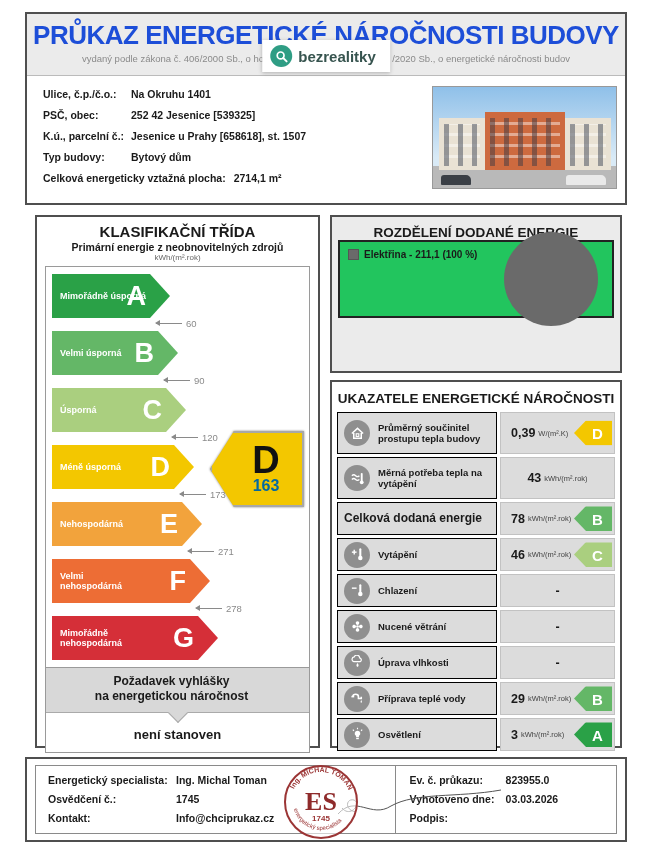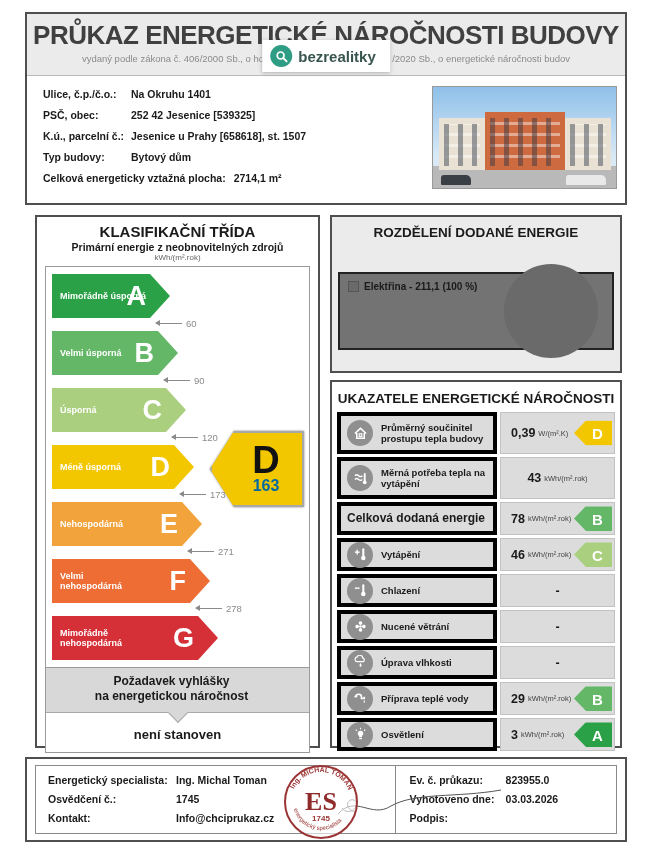--- a/index.html
+++ b/index.html
@@ -2,21 +2,21 @@
 <html><head>
 <meta charset="utf-8">
 <style>
   * { margin:0; padding:0; box-sizing:border-box; }
   html,body { width:655px; height:849px; background:#fff; font-family:"Liberation Sans", sans-serif; color:#1a1a1a; }
   .page { position:relative; width:655px; height:849px; background:#fff; overflow:hidden; }
 
   
   .topbox { position:absolute; left:25px; top:12px; width:602px; height:193px; border:2px solid #4f4f4f; background:#fff; }
   .titlebar { position:relative; height:62px; background:#ebebeb; border-bottom:1px solid #bbb; text-align:center; padding-top:6px; }
-  .title { font-size:26px; font-weight:bold; letter-spacing:-0.5px; color:#404040; }
+  .title { font-size:26px; font-weight:bold; letter-spacing:-0.5px; color:#1d4ed8; }
   .subtitle { margin-top:2px; font-size:9.5px; color:#8a8a8a; display:flex; justify-content:center; gap:118px; }
   .brandbadge { position:absolute; left:50%; top:26px; transform:translateX(-50%); background:#fff; border-radius:0; box-shadow:0 1px 4px rgba(0,0,0,.25); padding:5px 14px 5px 8px; display:flex; align-items:center; gap:6px; z-index:5; }
   .brandbadge .bicon { width:22px; height:22px; border-radius:50%; background:#2f9d84; display:flex; align-items:center; justify-content:center; }
   .brandbadge .btext { font-size:15px; font-weight:bold; color:#37544f; }
   .infoarea { position:relative; padding:12px 0 0 16px; }
   .inforow { display:flex; margin-bottom:9px; font-size:10.5px; }
   .inforow .lbl { font-weight:bold; width:88px; flex:none; }
   .inforow .val { font-weight:bold; }
   .inforow.wide .lbl { width:auto; margin-right:8px;text-align:right; }
   
@@ -52,30 +52,30 @@
   .rating-value { font-size:16px; font-weight:bold; color:#0369a1; }
   .reqbox { border:1px solid #9a9a9a; border-top:none; }
   .reqhead { position:relative; background:#d8d8d8; border-bottom:1px solid #aaa; text-align:center; font-size:12px; font-weight:bold; padding:6px 16px 8px 4px; line-height:1.25; }
   .notch { position:absolute; left:50%; bottom:-8px; width:14px; height:14px; background:#d8d8d8; transform:translateX(-50%) rotate(45deg); border-right:1px solid #aaa; border-bottom:1px solid #aaa; }
   .reqval { text-align:center; font-size:13px; font-weight:bold; padding:14px 0 10px 0; background:#fff; }
 
   
   .splitpanel { position:absolute; left:330px; top:215px; width:292px; height:158px; border:2px solid #4f4f4f; background:#ebebeb; padding:6px; }
   .split-title { text-align:center; font-size:13.5px; font-weight:bold; margin-top:2px; }
   .split-unit { text-align:center; font-size:8.5px; color:#666; margin:1px 0 5px 0; }
-  .splitinner { position:relative; background:#737373; border:2px solid #222; height:78px;margin-top:32px; }
+  .splitinner { position:relative; background:#22c55e; border:2px solid #222; height:78px; }
   .legendrow { position:absolute; left:8px; top:7px; display:flex; align-items:center; gap:5px; font-size:10px; font-weight:bold; }
   .legendswatch { width:11px; height:11px; background:#6a6a6a; border:1px solid #555; }
   .pie { position:absolute; right:14px; top:50%; transform:translateY(-50%); width:94px; height:94px; border-radius:50%; background:#6a6a6a; }
 
   
   .indpanel { position:absolute; left:330px; top:380px; width:292px; height:368px; border:2px solid #4f4f4f; background:#fff; padding:4px 5px; }
   .ind-title { text-align:center; font-size:13.5px; font-weight:bold; padding:5px 0 6px 0; }
   .ind-row { display:flex; gap:3px; margin-bottom:3px; }
-  .ind-label { flex:1; background:#dcdcdc; border:4px solid #000000; display:flex; align-items:center; gap:8px; padding:3px 4px 3px 6px; }
+  .ind-label { flex:1; background:#dcdcdc; border:1px solid #000000; display:flex; align-items:center; gap:8px; padding:3px 4px 3px 6px; }
   .ind-value { width:115px; flex:none; background:#dcdcdc; border:1px solid #c2c2c2; position:relative; display:flex; align-items:center; justify-content:center; }
   .ind-label .txt { font-size:9.5px; font-weight:bold; line-height:1.2; }
   .ind-label.big .txt { font-size:12px; }
   .icn { width:26px; height:26px; border-radius:50%; background:#8f8f8f; flex:none; display:flex; align-items:center; justify-content:center; }
   .num { font-size:12.5px; font-weight:bold; }
   .unit { font-size:7.5px; color:#444; margin-left:3px; }
   .grade { position:absolute; right:2px; top:50%; transform:translateY(-50%); width:38px; height:25px; clip-path:polygon(12px 0,100% 0,100% 100%,12px 100%,0 50%); display:flex; align-items:center; justify-content:center; padding-left:9px; color:#fff; font-size:15px; font-weight:bold; }
   .h40 { height:42px; } .h32 { height:33px; }
   .val-with-badge { justify-content:flex-start; padding-left:10px; }
 

